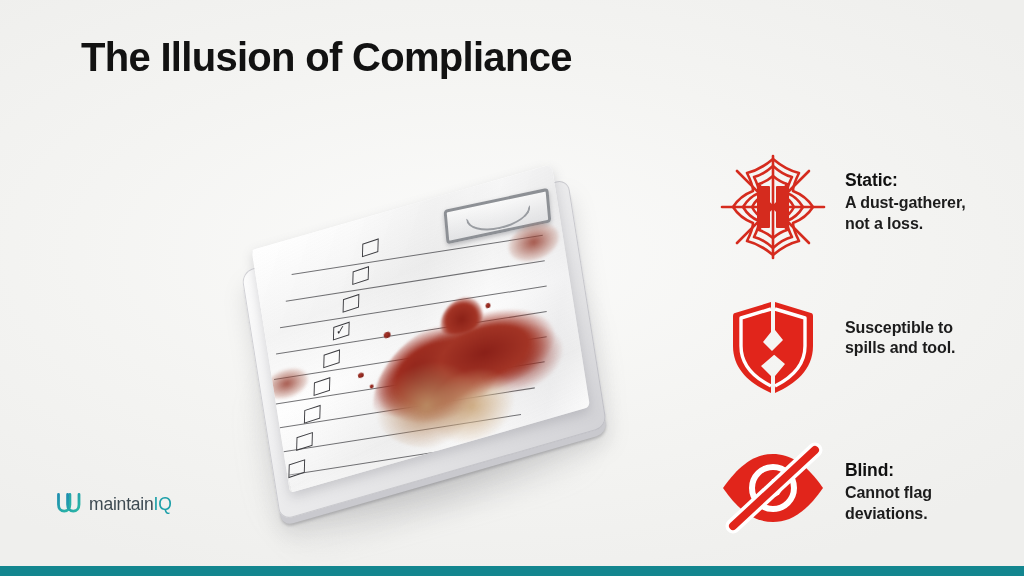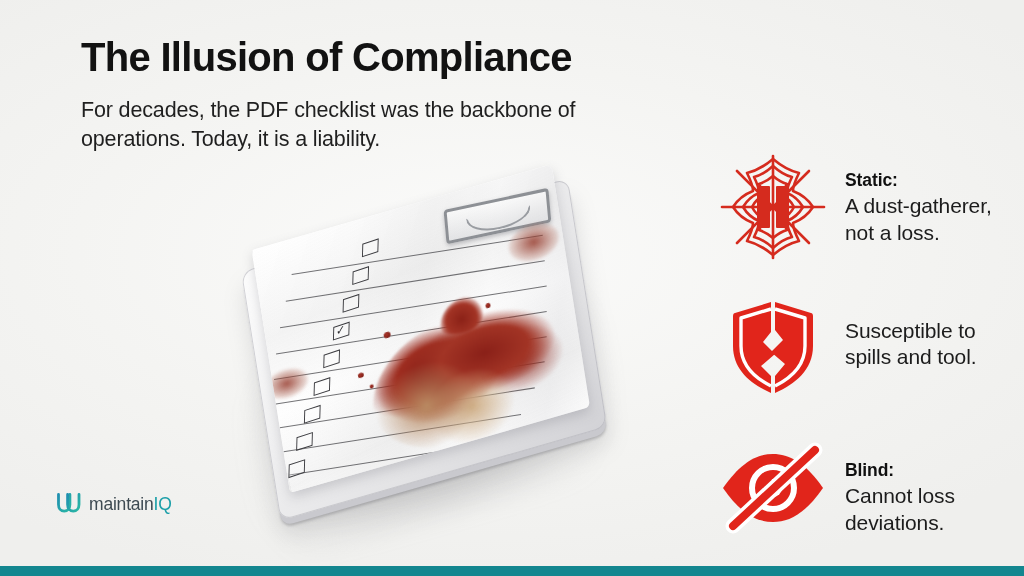--- a/index.html
+++ b/index.html
@@ -239,22 +239,22 @@
     padding-top: 18px;
   }
   .bullet-title {
     font-size: 17.5px;
     font-weight: bold;
     color: #101010;
     line-height: 1.22;
     letter-spacing: -0.1px;
   }
   .bullet-desc {
-    font-size: 21px;
-    font-weight: normal;
+    font-size: 16px;
+    font-weight: bold;
     color: #1c1c1c;
     line-height: 1.26;
     letter-spacing: -0.1px;
     margin-top: 2px;
   }
 
   
   .logo {
     position: absolute;
     left: 56px;
@@ -282,21 +282,20 @@
     height: 10px;
   }
 </style>
 </head>
 <body>
 
 <div class="slide">
 
   <div class="headline-block">
     <h1 class="slide-title">The Illusion of Compliance</h1>
-    <p class="slide-subtitle">For decades, the PDF checklist was the backbone of operations. Today, it is a liability.</p>
   </div>
 
   <div class="photo-stage">
     <div class="photo-inner">
 
       <div class="board-shadow"></div>
       <div class="board"></div>
       <div class="board-edge"></div>
 
       <div class="paper">
@@ -410,21 +409,21 @@
           <circle cx="56" cy="46" r="9" fill="#ffffff"></circle>
           <circle cx="50" cy="40" r="5.5" fill="#e1251b"></circle>
 
           <line x1="16" y1="84" x2="98" y2="8" stroke="#ffffff" stroke-width="15" stroke-linecap="round"></line>
           <line x1="16" y1="84" x2="98" y2="8" stroke="#e1251b" stroke-width="8" stroke-linecap="round"></line>
         </svg>
       </div>
       <div class="bullet-text">
         <div class="bullet-title">Blind:</div>
         <div class="bullet-desc">
-          <span>Cannot loss</span><br>
+          <span>Cannot flag</span><br>
           <span>deviations.</span>
         </div>
       </div>
     </div>
 
   </div>
 
   <div class="logo">
     <span class="logo-mark">
       <svg width="26" height="22" viewBox="0 0 26 22" aria-hidden="true">

